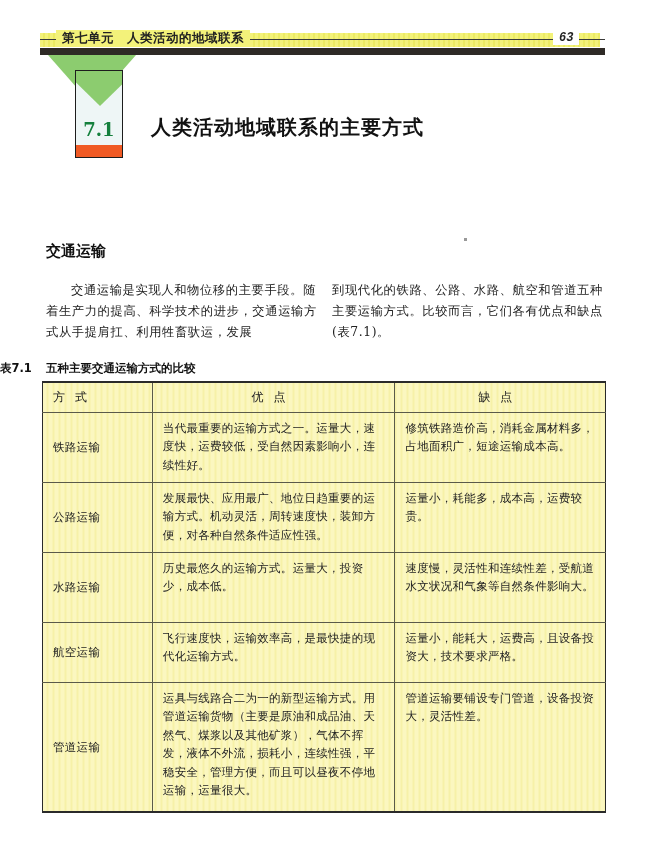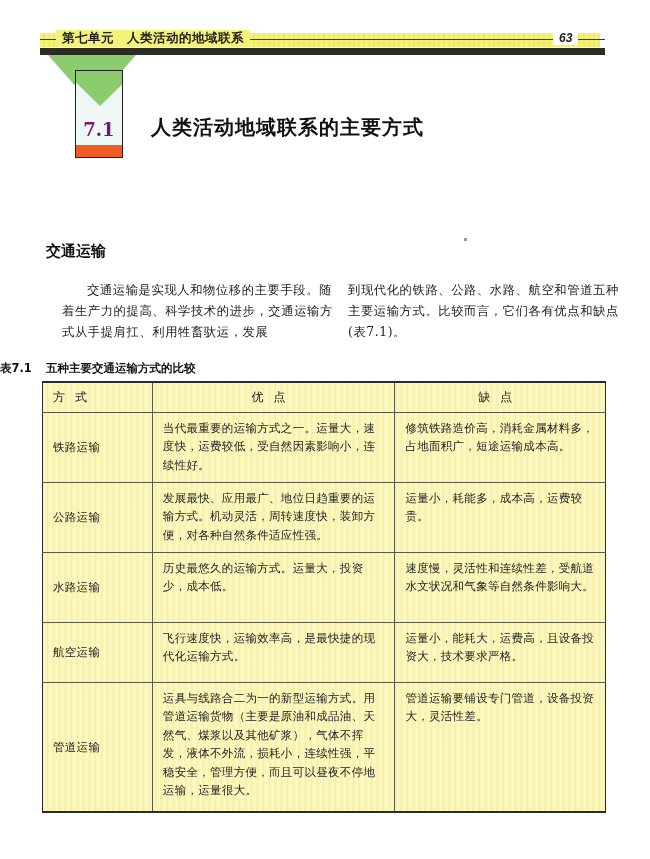--- a/index.html
+++ b/index.html
@@ -3,36 +3,36 @@
   <meta charset="utf-8">
   <style>
     html, body { margin: 0; padding: 0; background: #ffffff; }
     body { width: 650px; height: 859px; position: relative; overflow: hidden; font-family: "DejaVu Serif", "Liberation Serif", serif; color: #1a1a1a; }
 
     
     .run-header { position: absolute; left: 40px; top: 28px; width: 565px; height: 22px; }
     .run-header .yellow-band { position: absolute; left: 0; top: 5px; width: 560px; height: 14px; background: repeating-linear-gradient(90deg, #f3f27a 0 3px, #eceb62 3px 5px); }
     .run-header .top-rule { position: absolute; left: 0; top: 11px; width: 565px; height: 1px; background: #3a3a3a; }
     .run-header .unit-title { position: absolute; left: 16px; top: 2px; font-size: 12.5px; font-weight: bold; background: #f3f27a; padding: 0 6px; letter-spacing: 0.5px; color: #222; white-space: pre; }
-    .run-header .page-num { position: absolute; left: 513px; top: 3px; font-family: Liberation Sans, sans-serif; font-size: 12px; font-weight: bold; font-style: italic; background: #ffffff; padding: 0 6px; color: #222; }
+    .run-header .page-num { position: absolute; left: 513px; top: 3px; font-family: Liberation Mono, monospace; font-size: 12px; font-weight: bold; font-style: italic; background: #ffffff; padding: 0 6px; color: #222; }
     .dark-bar { position: absolute; left: 40px; top: 48px; width: 565px; height: 7px; background: #2e2a26; }
 
     
     .triangle { position: absolute; left: 48px; top: 55px; width: 0; height: 0; border-left: 44px solid transparent; border-right: 44px solid transparent; border-top: 50px solid #8ccc6f; }
     .badge { position: absolute; left: 75px; top: 70px; width: 48px; height: 88px; border: 1px solid #1d1d1d; background: #eef6f6; box-sizing: border-box; overflow: hidden; }
     .badge .badge-tri { position: absolute; left: -28px; top: -16px; width: 0; height: 0; border-left: 52px solid transparent; border-right: 52px solid transparent; border-top: 51px solid #8ccc6f; }
-    .badge .num { position: absolute; left: 0; width: 46px; top: 48px; text-align: center; font-size: 18px; font-weight: bold; color: #701a75; }
+    .badge .num { position: absolute; left: 0; width: 46px; top: 48px; text-align: center; font-size: 18px; font-weight: bold; color: #15803d; }
     .badge .red { position: absolute; left: 0; bottom: 0; width: 46px; height: 12px; background: #f05a24; }
     .section-title { position: absolute; left: 151px; top: 114px; font-size: 20px; font-weight: bold; color: #111; letter-spacing: 1px; }
 
     .dot-mark { position: absolute; left: 464px; top: 238px; width: 3px; height: 3px; background: #999; }
 
     
     .subhead { position: absolute; left: 46px; top: 242px; font-family: "DejaVu Sans", sans-serif; font-size: 15px; font-weight: bold; color: #111; }
-    .para { position: absolute; font-size: 12.3px; line-height: 21px; color: #222; letter-spacing: 0.6px; margin-left: 16px; }
+    .para { position: absolute; font-size: 12.3px; line-height: 21px; color: #222; letter-spacing: 0.6px; }
     .para-left { left: 46px; top: 280px; width: 275px; text-indent: 25px; }
     .para-right { left: 332px; top: 280px; width: 275px; }
 
     .table-caption { position: absolute; left: 0; width: 650px; top: 361px; text-align: left; font-family: "DejaVu Sans", sans-serif; font-size: 11.5px; font-weight: bold; color: #111; }
     .table-caption .cap-num { margin-right: 14px; }
 
     
     .tbl { position: absolute; left: 42px; top: 381px; width: 564px; border-collapse: collapse; background: repeating-linear-gradient(90deg, #fbf7c0 0 4px, #f6f1a8 4px 6px); }
     .tbl td, .tbl th { border: 1px solid #5a5a4a; font-size: 11.5px; line-height: 18.5px; color: #222; vertical-align: top; padding: 6px 10px; letter-spacing: 0.3px; }
     .tbl th { font-weight: normal; height: 14px; padding: 5px 10px; text-align: center; letter-spacing: 10px; font-size: 12px; }

